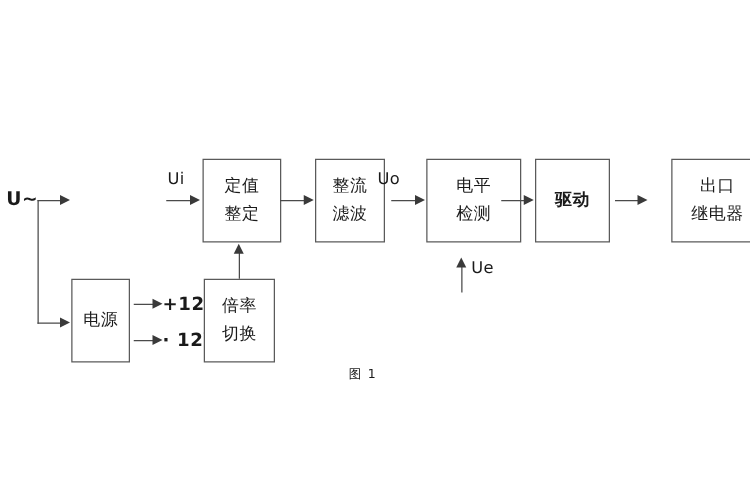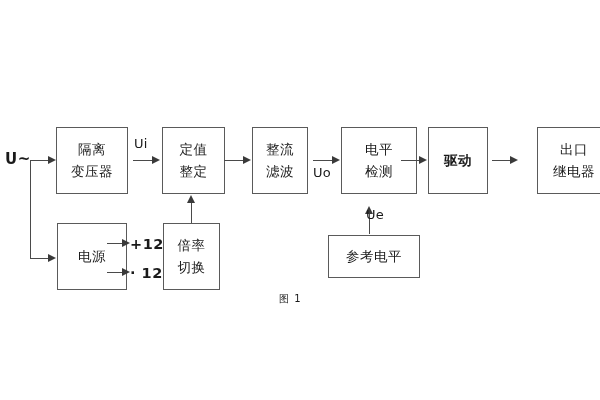--- a/index.html
+++ b/index.html
@@ -94,43 +94,39 @@
   <div class="u-tilde" style="left:5px; top:150px;">U~</div>
 
   <div class="wire v" style="left:30px; top:160px; height:99px;"></div>
 
   <div class="wire h" style="left:30px; top:160px; width:20px;"></div>
   <div class="arrowhead right" style="left:48px; top:156px;"></div>
 
   <div class="wire h" style="left:30px; top:258px; width:20px;"></div>
   <div class="arrowhead right" style="left:48px; top:254px;"></div>
 
-  <div class="block" style="left:56px; top:127px; width:72px; height:67px;">
-    <div class="line">隔离</div>
-    <div class="line">变压器</div>
-  </div>
 
   <div class="sig-label" style="left:134px; top:136px;">Ui</div>
   <div class="wire h" style="left:133px; top:160px; width:21px;"></div>
   <div class="arrowhead right" style="left:152px; top:156px;"></div>
 
   <div class="block" style="left:162px; top:127px; width:63px; height:67px;">
     <div class="line">定值</div>
     <div class="line">整定</div>
   </div>
 
   <div class="wire h" style="left:224px; top:160px; width:21px;"></div>
   <div class="arrowhead right" style="left:243px; top:156px;"></div>
 
   <div class="block" style="left:252px; top:127px; width:56px; height:67px;">
     <div class="line">整流</div>
     <div class="line">滤波</div>
   </div>
 
-  <div class="sig-label" style="left:313px; top:136px;margin-top:29px;">Uo</div>
+  <div class="sig-label" style="left:302px; top:136px;">Uo</div>
   <div class="wire h" style="left:313px; top:160px; width:21px;"></div>
   <div class="arrowhead right" style="left:332px; top:156px;"></div>
 
   <div class="block" style="left:341px; top:127px; width:76px; height:67px;">
     <div class="line">电平</div>
     <div class="line">检测</div>
   </div>
 
   <div class="wire h" style="left:401px; top:160px; width:20px;"></div>
   <div class="arrowhead right" style="left:419px; top:156px;"></div>
@@ -140,43 +136,40 @@
   </div>
 
   <div class="wire h" style="left:492px; top:160px; width:20px;"></div>
   <div class="arrowhead right" style="left:510px; top:156px;"></div>
 
   <div class="block" style="left:518px; top:127px; width:74px; height:67px;margin-left:19px;">
     <div class="line">出口</div>
     <div class="line">继电器</div>
   </div>
 
-  <div class="block" style="left:57px; top:223px; width:70px; height:67px;">
+  <div class="block" style="left:57px; top:223px; width:47px; height:67px;">
     <div class="line">电源</div>
   </div>
 
   <div class="wire h" style="left:107px; top:243px; width:17px;"></div>
   <div class="arrowhead right" style="left:122px; top:239px;"></div>
   <div class="rail-label" style="left:130px; top:236px;">+12V</div>
 
   <div class="wire h" style="left:107px; top:272px; width:17px;"></div>
   <div class="arrowhead right" style="left:122px; top:268px;"></div>
   <div class="rail-label" style="left:130px; top:265px;">· 12V</div>
 
   <div class="block" style="left:163px; top:223px; width:57px; height:67px;">
     <div class="line">倍率</div>
     <div class="line">切换</div>
   </div>
 
   <div class="wire v" style="left:191px; top:202px; height:21px;"></div>
   <div class="arrowhead up" style="left:187px; top:195px;"></div>
 
-  <div class="block" style="left:328px; top:235px; width:92px; height:43px;">
-    <div class="line">参考电平</div>
-  </div>
 
   <div class="wire v" style="left:369px; top:213px; height:21px;"></div>
   <div class="arrowhead up" style="left:365px; top:206px;"></div>
-  <div class="sig-label" style="left:366px; top:207px;">Ue</div>
+  <div class="sig-label" style="left:377px; top:207px;">Ue</div>
 
   <div class="caption" style="left:279px; top:292px;">图 1</div>
 
 </div>
 
 </body></html>

